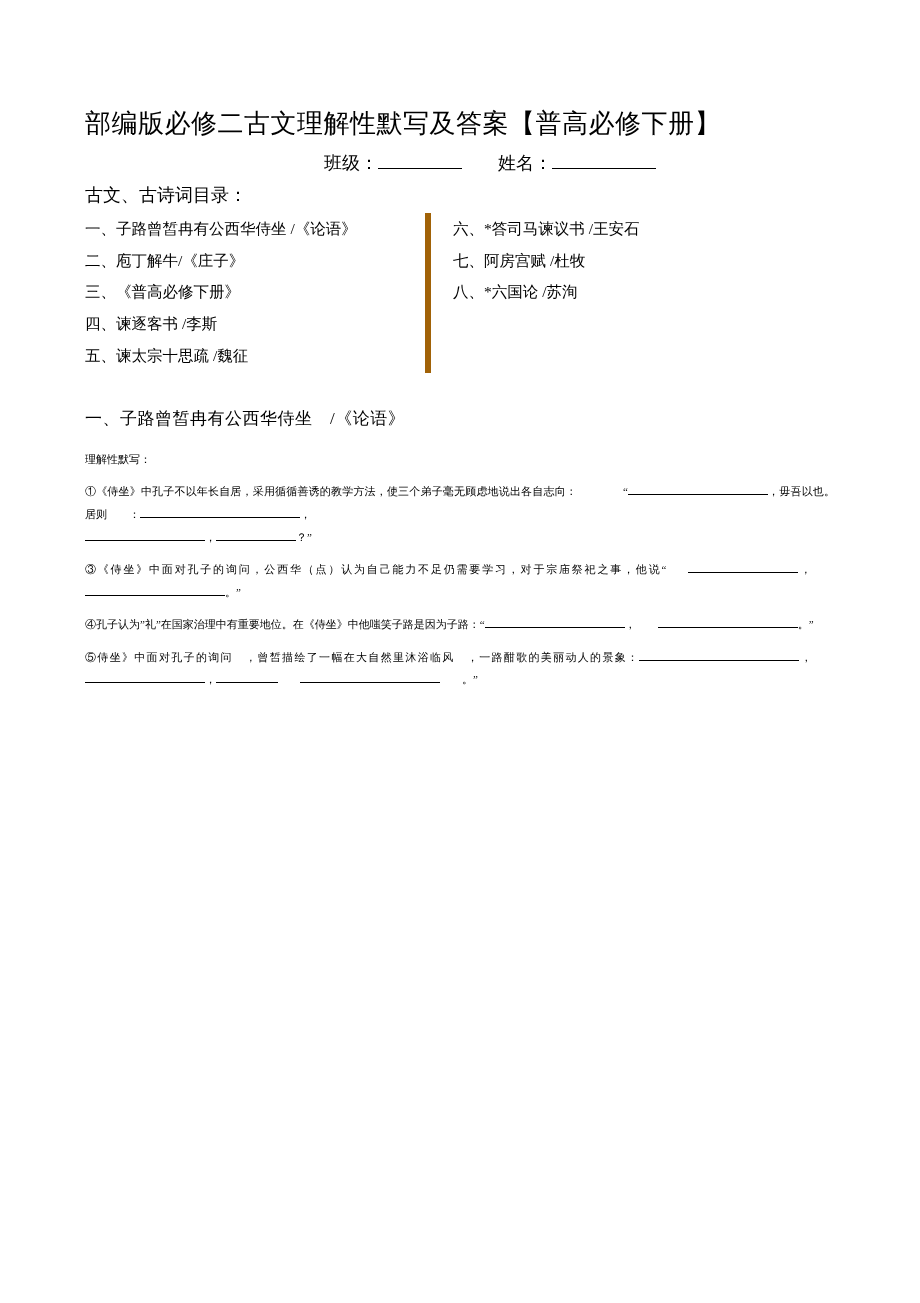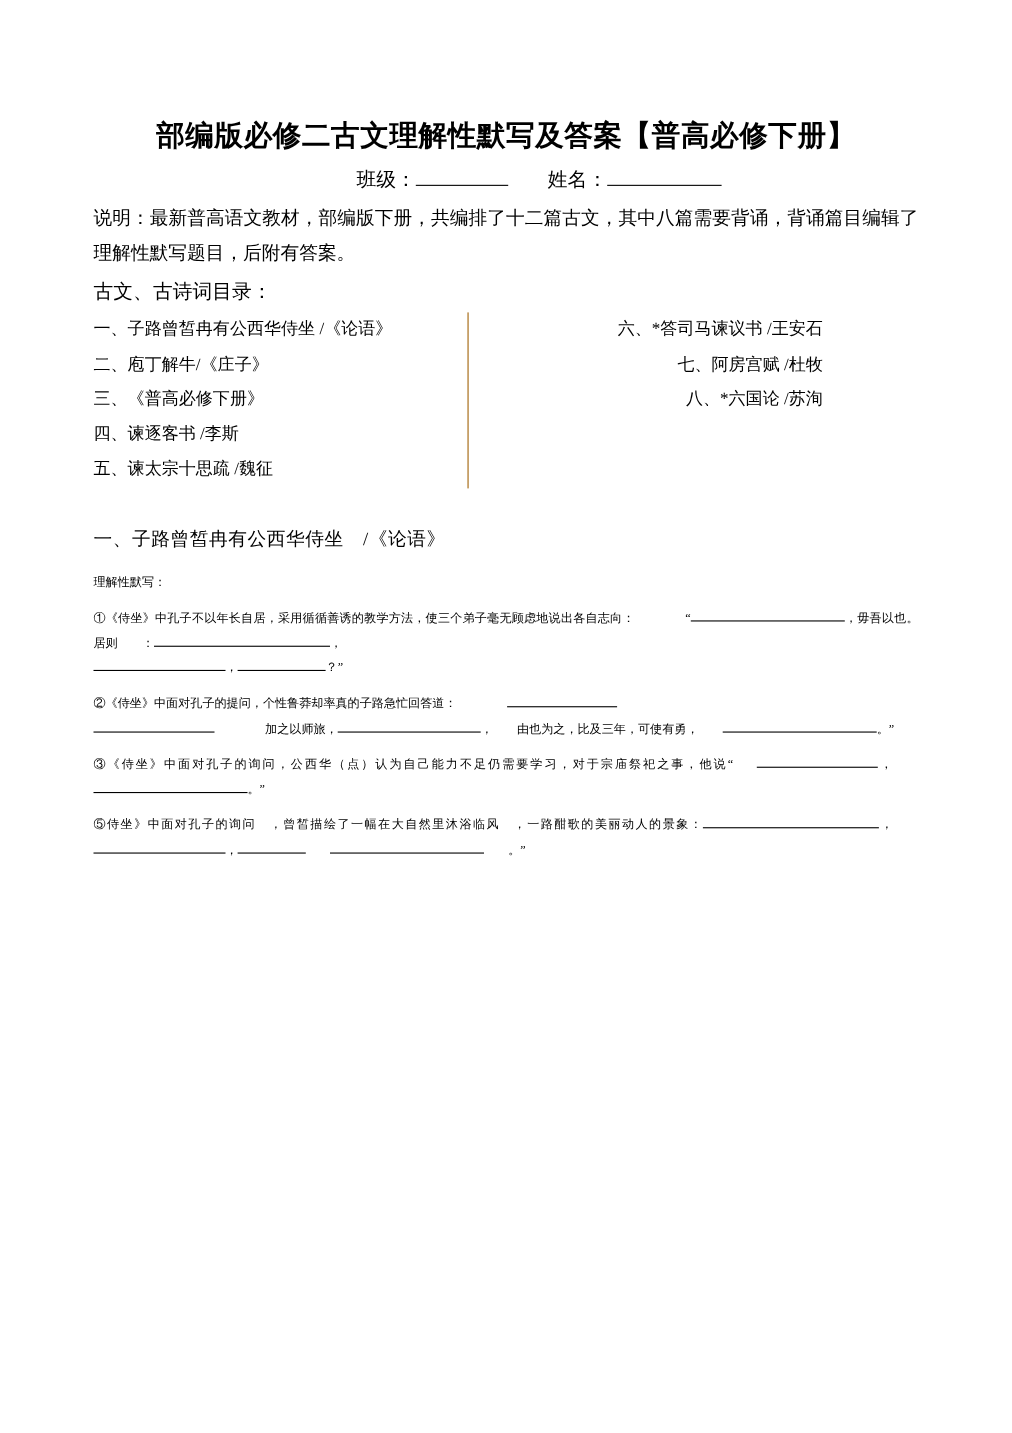--- a/index.html
+++ b/index.html
@@ -24,25 +24,24 @@
     box-sizing: border-box;
   }
   .content {
     position: absolute;
     left: 85px;
     top: 108px;
     width: 750px;
   }
   .doc-title {
     font-size: 26px;
-    font-weight: bold;
+    font-weight: normal;
     letter-spacing: 0.5px;
     line-height: 1.25;
     white-space: nowrap;
-    text-align: center;
   }
   .subject-line {
     margin-top: 10px;
     font-size: 18px;
     text-align: center;
     padding-left: 60px;
     white-space: nowrap;
   }
   .fill-blank {
     display: inline-block;
@@ -71,24 +70,23 @@
   .catalog-col {
     font-size: 15.5px;
     line-height: 2.05;
   }
   .catalog-col.left {
     width: 330px;
     padding-right: 10px;
   }
   .catalog-col.right {
     padding-left: 22px;
-    border-left: 1px solid #a16207;
+    border-left: 6px solid #a16207;
     min-height: 160px;
     width: 300px;
-    text-align: right;
   }
   .section-title {
     margin-top: 34px;
     font-size: 17px;
     letter-spacing: 0.5px;
   }
   .para {
     margin-top: 18px;
     font-size: 11px;
     line-height: 2.05;
@@ -117,21 +115,20 @@
 
 <div class="page">
   <div class="content">
 
     <div class="doc-title">部编版必修二古文理解性默写及答案【普高必修下册】</div>
 
     <div class="subject-line">
       <span>班级：</span><span class="fill-blank b-class"></span><span class="gap-md"></span><span>姓名：</span><span class="fill-blank b-name"></span>
     </div>
 
-    <div class="note">说明：最新普高语文教材，部编版下册，共编排了十二篇古文，其中八篇需要背诵，背诵篇目编辑了理解性默写题目，后附有答案。</div>
 
     <div class="catalog-heading">古文、古诗词目录：</div>
 
     <div class="catalog">
       <div class="catalog-col left">
         <div>一、子路曾皙冉有公西华侍坐 /《论语》</div>
         <div>二、庖丁解牛/《庄子》</div>
         <div>三、《普高必修下册》</div>
         <div>四、谏逐客书 /李斯</div>
         <div>五、谏太宗十思疏 /魏征</div>
@@ -145,28 +142,27 @@
 
     <div class="section-title">一、子路曾皙冉有公西华侍坐　/《论语》</div>
 
     <div class="para">理解性默写：</div>
 
     <div class="para tight">
       <span>①</span><span>《侍坐》中孔子不以年长自居，采用循循善诱的教学方法，使三个弟子毫无顾虑地说出各自志向：</span><span class="sp-lg"></span><span>“</span><span class="u u2"></span><span>，毋吾以也。居则</span><span class="sp"></span><span>：</span><span class="u u5"></span><span>，</span><br>
       <span class="u u1"></span><span>，</span><span class="u u4"></span><span>？”</span>
     </div>
 
-    <div class="para tight">
-      <span>②</span><span>《侍坐》中面对孔子的提问，个性鲁莽却率真的子路急忙回答道：</span><span class="sp-lg"></span><span class="u u3"></span><br>
-      <span class="u u6"></span><span class="sp-lg"></span><span>加之以师旅，</span><span class="u u8"></span><span>，</span><span class="sp"></span><span>由也为之，比及三年，可使有勇，</span><span class="sp"></span><span class="u u2"></span><span>。”</span>
-    </div>
 
     <div class="para tight">
       <span>③</span><span>《侍坐》中面对孔子的询问，公西华（点）认为自己能力不足仍需要学习，对于宗庙祭祀之事，他说“</span><span class="sp"></span><span class="u u6"></span><span>，</span><span class="sp"></span><span class="u u2"></span><span>。”</span>
     </div>
 
+    <div class="para tight">
+      <span>④</span><span>孔子认为”礼”在国家治理中有重要地位。在《侍坐》中他嗤笑子路是因为子路：“</span><span class="u u2"></span><span>，</span><span class="sp"></span><span class="u u2"></span><span>。”</span>
+    </div>
 
     <div class="para tight">
       <span>⑤</span><span>侍坐》中面对孔子的询问　，曾皙描绘了一幅在大自然里沐浴临风　，一路酣歌的美丽动人的景象：</span><span class="u u5"></span><span>，</span><span class="sp"></span><span class="u u1"></span><span>，</span><span class="u u7"></span><span class="sp"></span><span class="u u2"></span><span class="sp"></span><span>。”</span>
     </div>
 
   </div>
 </div>
 
 </body></html>

